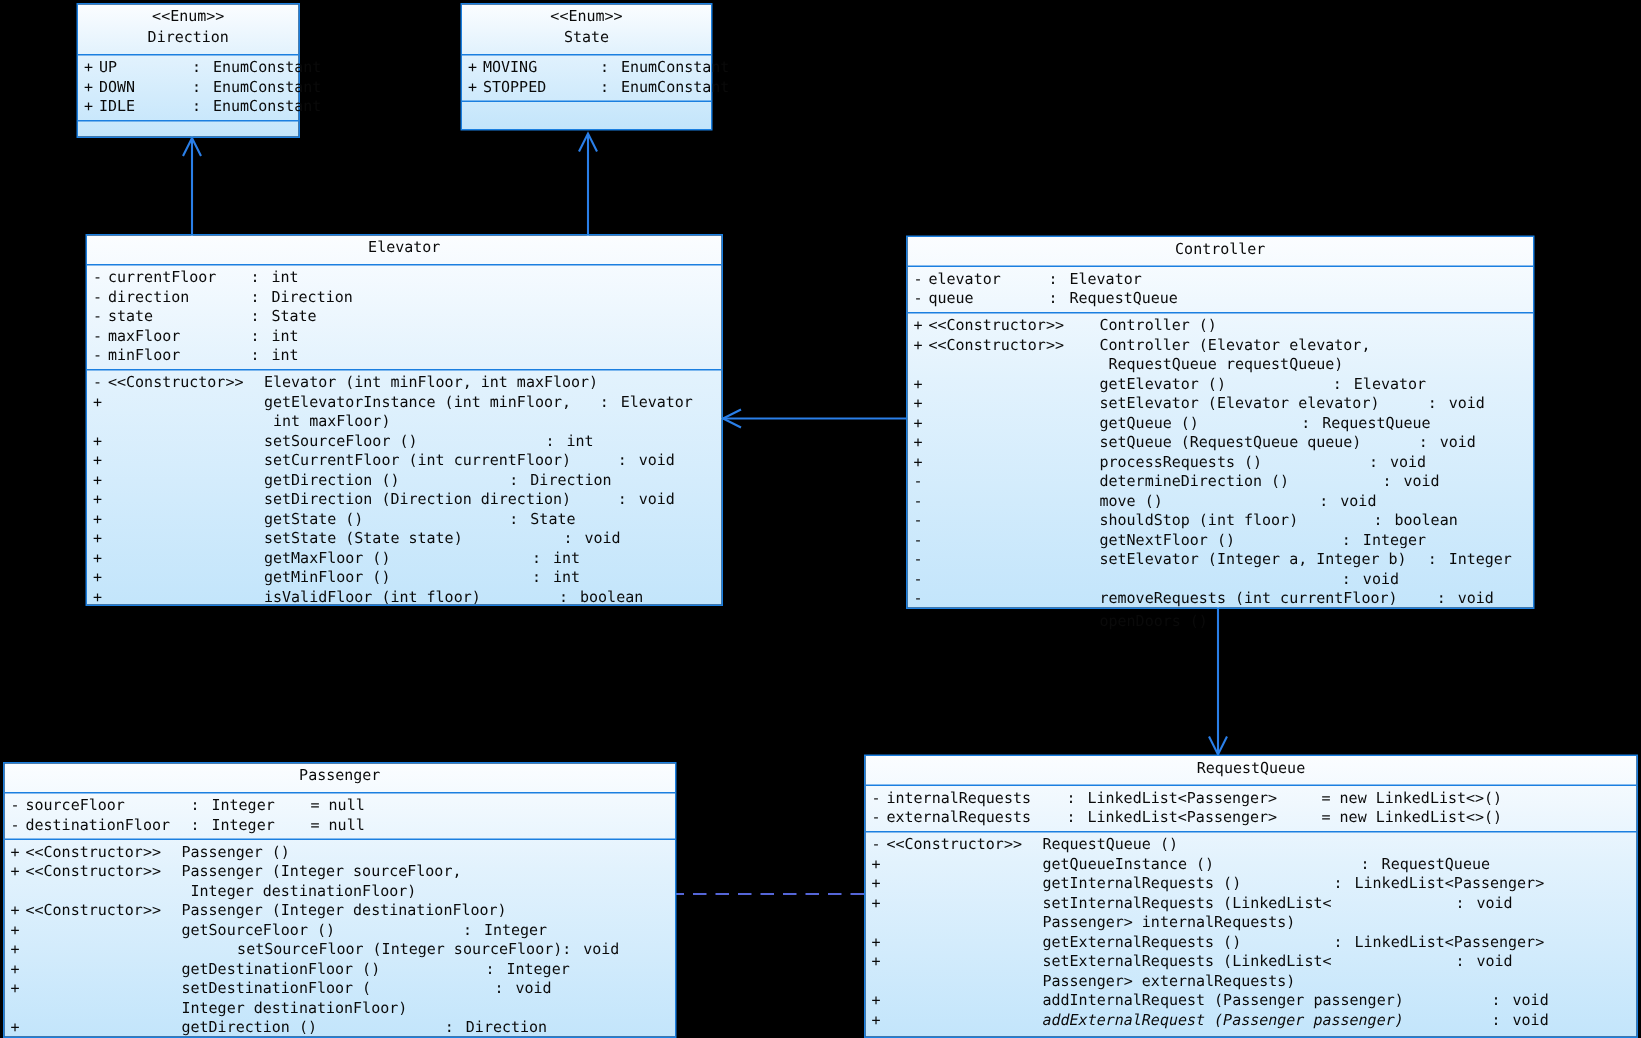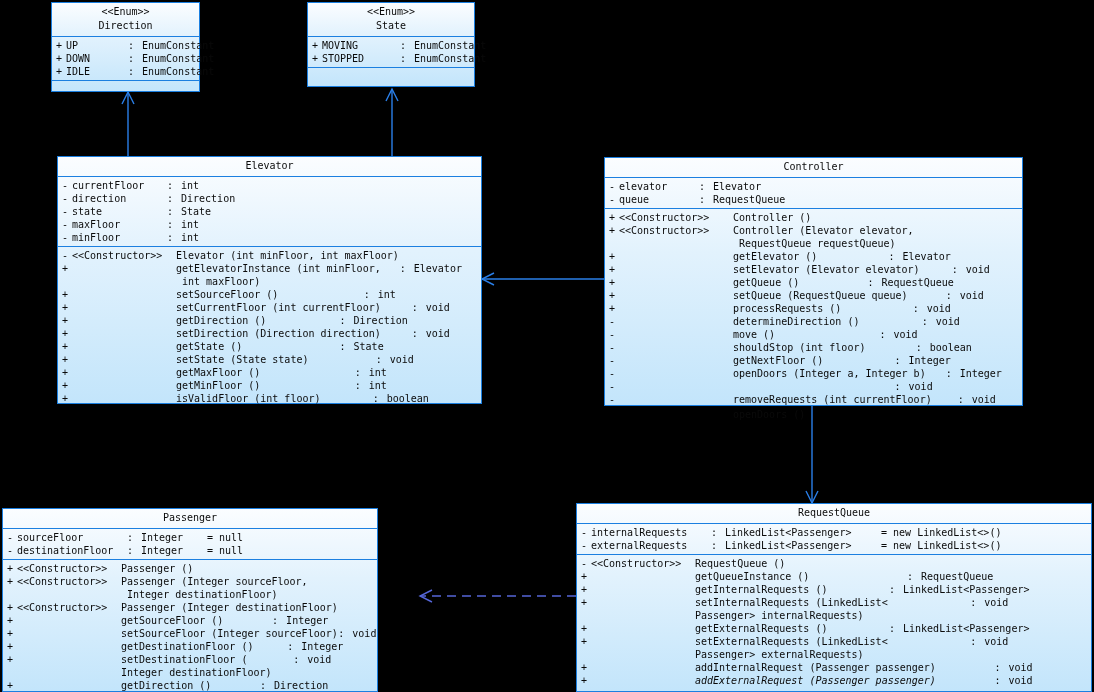--- a/index.html
+++ b/index.html
@@ -145,47 +145,47 @@
         <div class="row"><span style="flex: 0 0 auto; width: 14px; text-align: center;"></span><span style="flex: 0 0 auto; width: 114px;"></span><span style="flex: 1 1 auto;"> RequestQueue requestQueue)</span><span style="flex: 0 0 auto; width: 14px;"></span><span style="flex: 1 1 auto;"></span></div>
         <div class="row"><span style="flex: 0 0 auto; width: 14px; text-align: center;">+</span><span style="flex: 0 0 auto; width: 114px;"></span><span style="flex: 1 1 auto;">getElevator ()</span><span style="flex: 0 0 auto; width: 14px;">: </span><span style="flex: 1 1 auto;">Elevator</span></div>
         <div class="row"><span style="flex: 0 0 auto; width: 14px; text-align: center;">+</span><span style="flex: 0 0 auto; width: 114px;"></span><span style="flex: 1 1 auto;">setElevator (Elevator elevator)</span><span style="flex: 0 0 auto; width: 14px;">: </span><span style="flex: 1 1 auto;">void</span></div>
         <div class="row"><span style="flex: 0 0 auto; width: 14px; text-align: center;">+</span><span style="flex: 0 0 auto; width: 114px;"></span><span style="flex: 1 1 auto;">getQueue ()</span><span style="flex: 0 0 auto; width: 14px;">: </span><span style="flex: 1 1 auto;">RequestQueue</span></div>
         <div class="row"><span style="flex: 0 0 auto; width: 14px; text-align: center;">+</span><span style="flex: 0 0 auto; width: 114px;"></span><span style="flex: 1 1 auto;">setQueue (RequestQueue queue)</span><span style="flex: 0 0 auto; width: 14px;">: </span><span style="flex: 1 1 auto;">void</span></div>
         <div class="row"><span style="flex: 0 0 auto; width: 14px; text-align: center;">+</span><span style="flex: 0 0 auto; width: 114px;"></span><span style="flex: 1 1 auto;">processRequests ()</span><span style="flex: 0 0 auto; width: 14px;">: </span><span style="flex: 1 1 auto;">void</span></div>
         <div class="row"><span style="flex: 0 0 auto; width: 14px; text-align: center;">-</span><span style="flex: 0 0 auto; width: 114px;"></span><span style="flex: 1 1 auto;">determineDirection ()</span><span style="flex: 0 0 auto; width: 14px;">: </span><span style="flex: 1 1 auto;">void</span></div>
         <div class="row"><span style="flex: 0 0 auto; width: 14px; text-align: center;">-</span><span style="flex: 0 0 auto; width: 114px;"></span><span style="flex: 1 1 auto;">move ()</span><span style="flex: 0 0 auto; width: 14px;">: </span><span style="flex: 1 1 auto;">void</span></div>
         <div class="row"><span style="flex: 0 0 auto; width: 14px; text-align: center;">-</span><span style="flex: 0 0 auto; width: 114px;"></span><span style="flex: 1 1 auto;">shouldStop (int floor)</span><span style="flex: 0 0 auto; width: 14px;">: </span><span style="flex: 1 1 auto;">boolean</span></div>
         <div class="row"><span style="flex: 0 0 auto; width: 14px; text-align: center;">-</span><span style="flex: 0 0 auto; width: 114px;"></span><span style="flex: 1 1 auto;">getNextFloor ()</span><span style="flex: 0 0 auto; width: 14px;">: </span><span style="flex: 1 1 auto;">Integer</span></div>
-        <div class="row"><span style="flex: 0 0 auto; width: 14px; text-align: center;">-</span><span style="flex: 0 0 auto; width: 114px;"></span><span style="flex: 1 1 auto;">openDoors (Integer a, Integer b)</span><span style="flex: 0 0 auto; width: 14px;">: </span><span style="flex: 1 1 auto;">Integer</span></div>
+        <div class="row"><span style="flex: 0 0 auto; width: 14px; text-align: center;">-</span><span style="flex: 0 0 auto; width: 114px;"></span><span style="flex: 1 1 auto;">setElevator (Integer a, Integer b)</span><span style="flex: 0 0 auto; width: 14px;">: </span><span style="flex: 1 1 auto;">Integer</span></div>
         <div class="row"><span style="flex: 0 0 auto; width: 14px; text-align: center;">-</span><span style="flex: 0 0 auto; width: 114px;"></span><span style="flex: 1 1 auto; margin-top: 28px;">openDoors ()</span><span style="flex: 0 0 auto; width: 14px;">: </span><span style="flex: 1 1 auto;">void</span></div>
         <div class="row"><span style="flex: 0 0 auto; width: 14px; text-align: center;">-</span><span style="flex: 0 0 auto; width: 114px;"></span><span style="flex: 1 1 auto;">removeRequests (int currentFloor)</span><span style="flex: 0 0 auto; width: 14px;">: </span><span style="flex: 1 1 auto;">void</span></div>
       </div>
     </div>
   </div>
 
-<div class="uml-box" style="left:2px;top:508px;width:376px;height:184px;">
+<div class="uml-box" style="left:2px;top:508px;width:449px;height:184px;">
     <div class="compartment first">
       <div class="title">
         <span class="cname">Passenger</span>
       </div>
     </div>
     <div class="compartment">
       <div class="rows">
         <div class="row"><span style="flex: 0 0 auto; width: 14px; text-align: center;">-</span><span style="flex: 0 0 auto; width: 110px;">sourceFloor</span><span style="flex: 0 0 auto; width: 14px;">: </span><span style="flex: 0 0 auto; width: 60px;">Integer</span><span style="flex: 1 1 auto;"> = null</span></div>
         <div class="row"><span style="flex: 0 0 auto; width: 14px; text-align: center;">-</span><span style="flex: 0 0 auto; width: 110px;">destinationFloor</span><span style="flex: 0 0 auto; width: 14px;">: </span><span style="flex: 0 0 auto; width: 60px;">Integer</span><span style="flex: 1 1 auto;"> = null</span></div>
       </div>
     </div>
     <div class="compartment">
       <div class="rows">
         <div class="row"><span style="flex: 0 0 auto; width: 14px; text-align: center;">+</span><span style="flex: 0 0 auto; width: 104px;">&lt;&lt;Constructor&gt;&gt;</span><span style="flex: 1 1 auto;">Passenger ()</span><span style="flex: 0 0 auto; width: 14px;"></span><span style="flex: 1 1 auto;"></span></div>
         <div class="row"><span style="flex: 0 0 auto; width: 14px; text-align: center;">+</span><span style="flex: 0 0 auto; width: 104px;">&lt;&lt;Constructor&gt;&gt;</span><span style="flex: 1 1 auto;">Passenger (Integer sourceFloor,</span><span style="flex: 0 0 auto; width: 14px;"></span><span style="flex: 1 1 auto;"></span></div>
         <div class="row"><span style="flex: 0 0 auto; width: 14px; text-align: center;"></span><span style="flex: 0 0 auto; width: 104px;"></span><span style="flex: 1 1 auto;"> Integer destinationFloor)</span><span style="flex: 0 0 auto; width: 14px;"></span><span style="flex: 1 1 auto;"></span></div>
         <div class="row"><span style="flex: 0 0 auto; width: 14px; text-align: center;">+</span><span style="flex: 0 0 auto; width: 104px;">&lt;&lt;Constructor&gt;&gt;</span><span style="flex: 1 1 auto;">Passenger (Integer destinationFloor)</span><span style="flex: 0 0 auto; width: 14px;"></span><span style="flex: 1 1 auto;"></span></div>
         <div class="row"><span style="flex: 0 0 auto; width: 14px; text-align: center;">+</span><span style="flex: 0 0 auto; width: 104px;"></span><span style="flex: 1 1 auto;">getSourceFloor ()</span><span style="flex: 0 0 auto; width: 14px;">: </span><span style="flex: 1 1 auto;">Integer</span></div>
-        <div class="row"><span style="flex: 0 0 auto; width: 14px; text-align: center;">+</span><span style="flex: 0 0 auto; width: 104px;"></span><span style="flex: 1 1 auto;">setSourceFloor (Integer sourceFloor)</span><span style="flex: 0 0 auto; width: 14px;">: </span><span style="flex: 1 1 auto;">void</span></div>
+        <div class="row"><span style="flex: 0 0 auto; width: 14px; text-align: center;">+</span><span style="flex: 0 0 auto; width: 104px;"></span><span style="flex: 1 1 auto; text-align: right;">setSourceFloor (Integer sourceFloor)</span><span style="flex: 0 0 auto; width: 14px;">: </span><span style="flex: 1 1 auto;">void</span></div>
         <div class="row"><span style="flex: 0 0 auto; width: 14px; text-align: center;">+</span><span style="flex: 0 0 auto; width: 104px;"></span><span style="flex: 1 1 auto;">getDestinationFloor ()</span><span style="flex: 0 0 auto; width: 14px;">: </span><span style="flex: 1 1 auto;">Integer</span></div>
         <div class="row"><span style="flex: 0 0 auto; width: 14px; text-align: center;">+</span><span style="flex: 0 0 auto; width: 104px;"></span><span style="flex: 1 1 auto;">setDestinationFloor (</span><span style="flex: 0 0 auto; width: 14px;">: </span><span style="flex: 1 1 auto;">void</span></div>
         <div class="row"><span style="flex: 0 0 auto; width: 14px; text-align: center;"></span><span style="flex: 0 0 auto; width: 104px;"></span><span style="flex: 1 1 auto;">Integer destinationFloor)</span><span style="flex: 0 0 auto; width: 14px;"></span><span style="flex: 1 1 auto;"></span></div>
         <div class="row"><span style="flex: 0 0 auto; width: 14px; text-align: center;">+</span><span style="flex: 0 0 auto; width: 104px;"></span><span style="flex: 1 1 auto;">getDirection ()</span><span style="flex: 0 0 auto; width: 14px;">: </span><span style="flex: 1 1 auto;">Direction</span></div>
       </div>
     </div>
   </div>
 
 <div class="uml-box" style="left:576px;top:503px;width:516px;height:189px;">
     <div class="compartment first">

